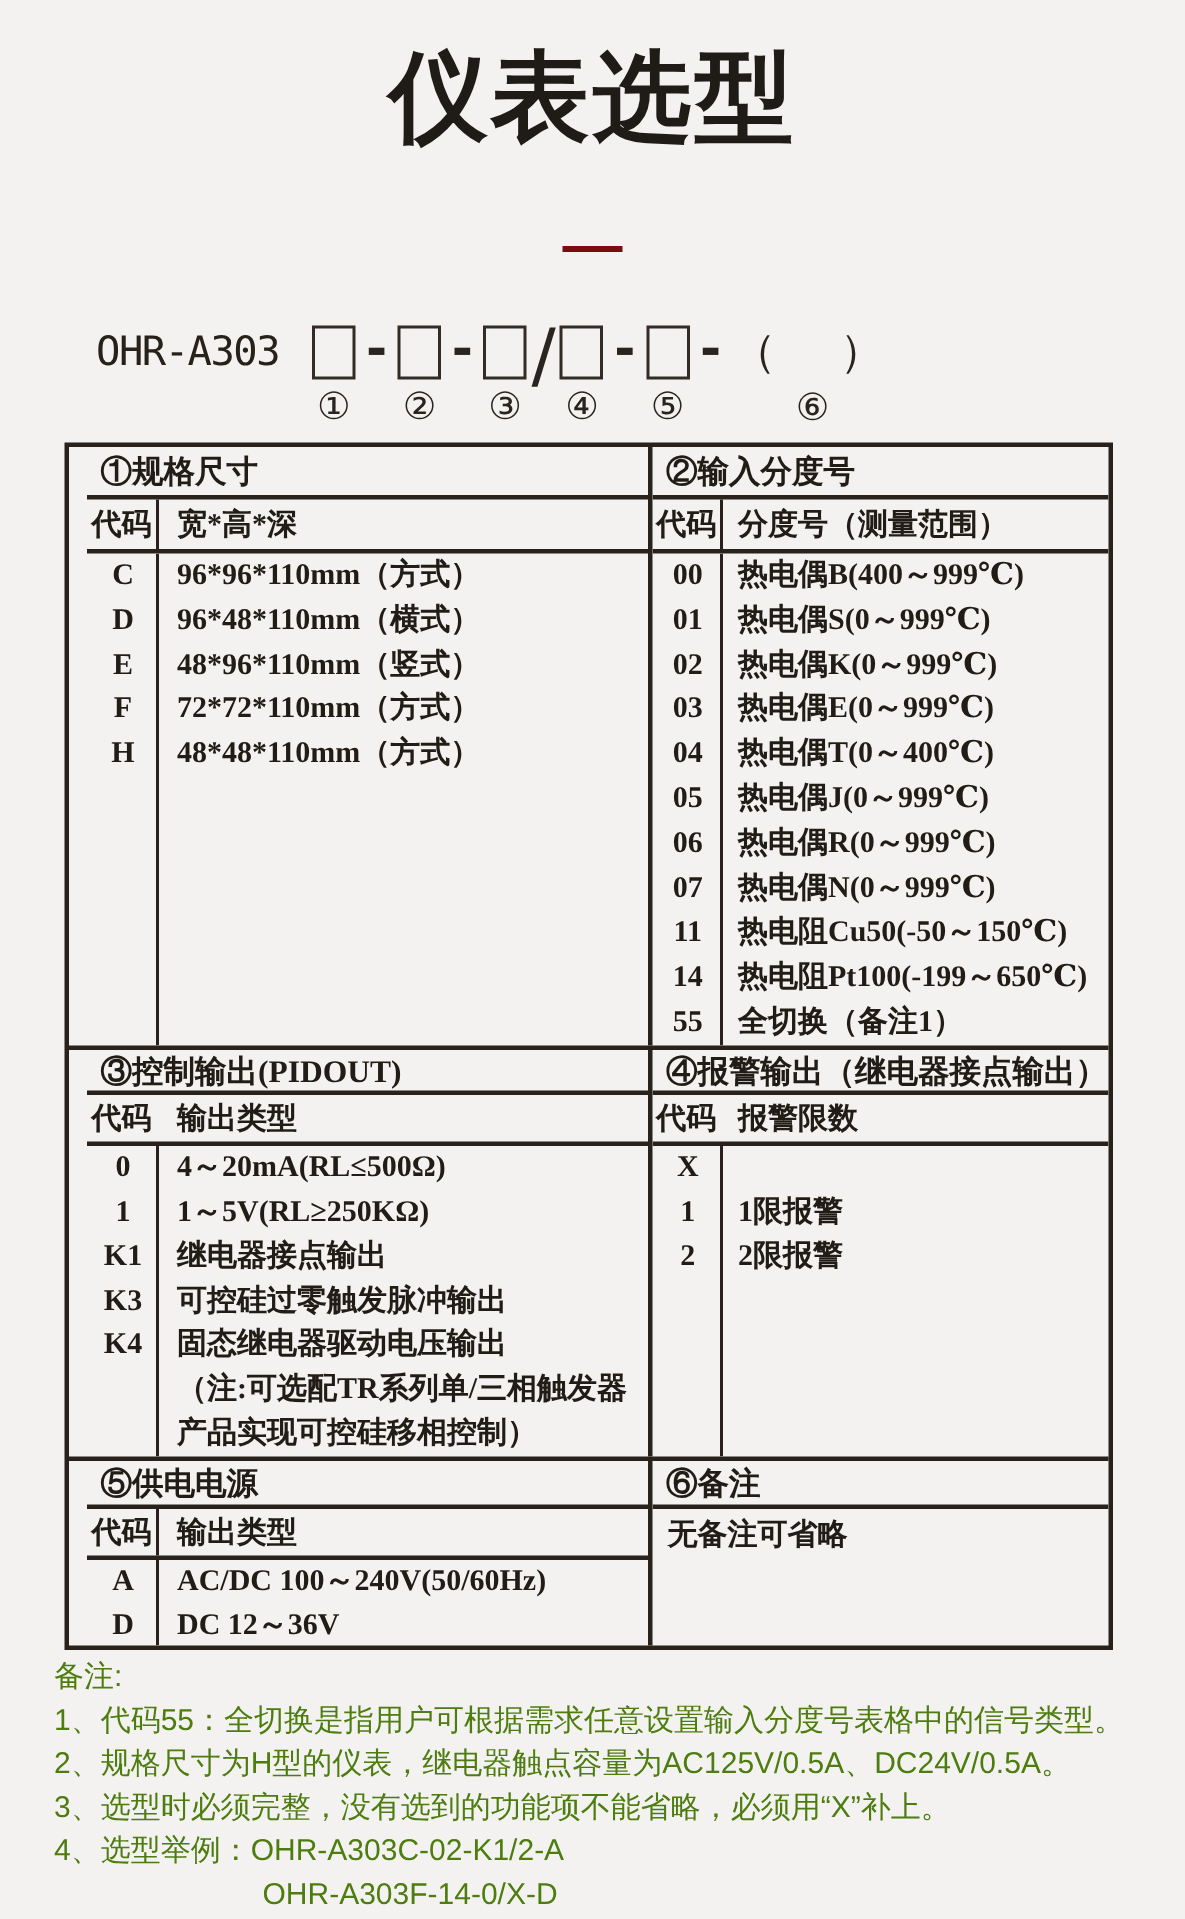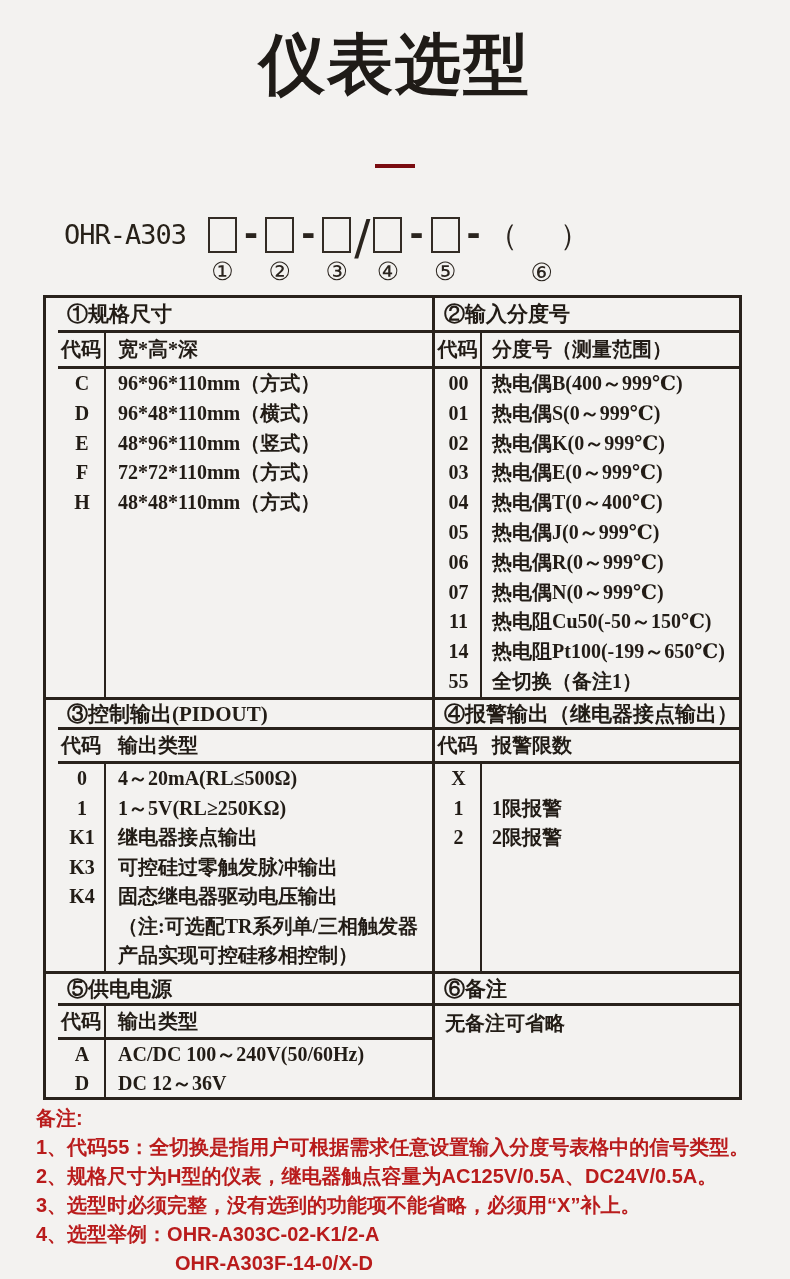--- a/index.html
+++ b/index.html
@@ -78,21 +78,21 @@
   .sec-r .row .code { width:47px; }
   .row .desc { padding-left:12px; flex:1; }
   .sec-r .row .desc { padding-left:10px; }
 
   .sec6-body { padding:2px 0 0 10px; line-height:31px; font-size:20px; font-weight:700; }
 
   
   .notes {
     position:absolute; left:36px; top:1104px; width:740px;
     font-family:"Liberation Sans","DejaVu Sans",sans-serif;
-    font-weight:700; font-size:20px; line-height:29px; color:#b91c1c;
+    font-weight:400; font-size:20px; line-height:29px; color:#4d7c0f;
   }
   .note-line { white-space:nowrap; }
   .note-indent { margin-left:139px; }
 </style>
 </head>
 <body>
 
 <h1 class="page-title">仪表选型</h1>
 <div class="title-dash"></div>
 

